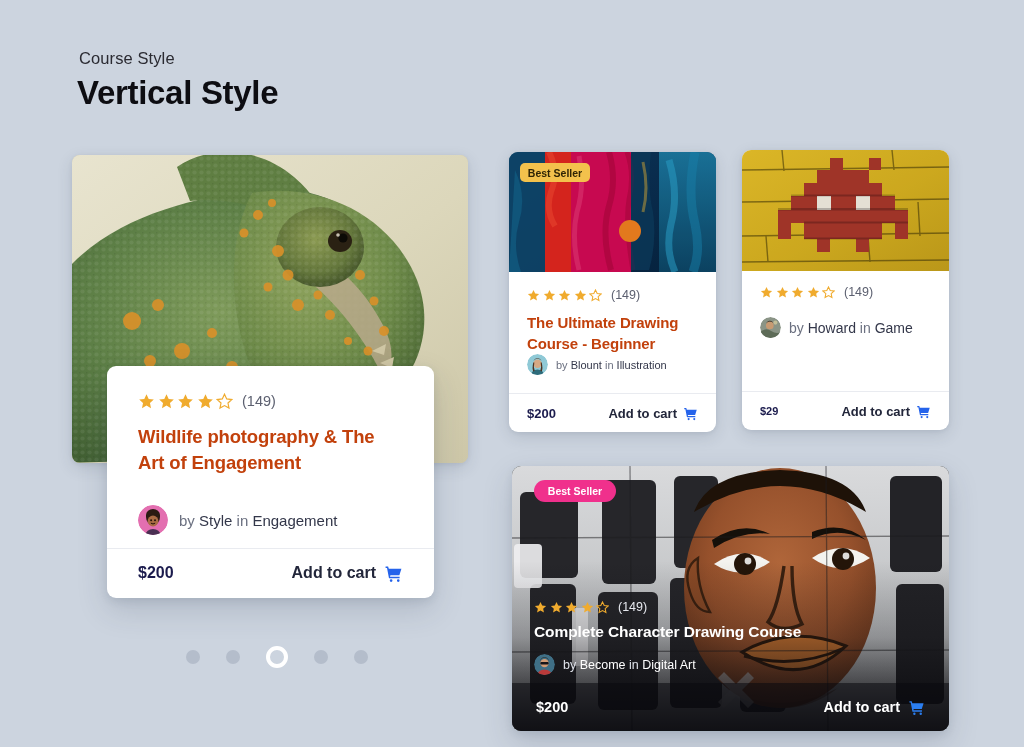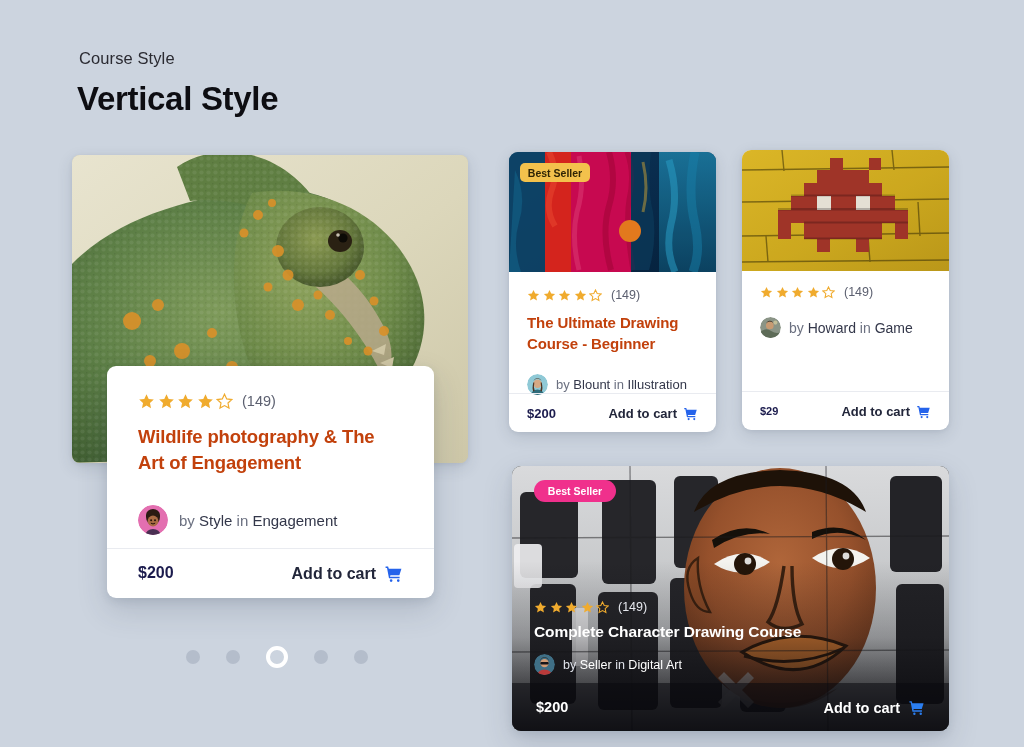--- a/index.html
+++ b/index.html
@@ -11,21 +11,21 @@
     -webkit-font-smoothing: antialiased;
   }
   .stage { position: relative; width: 1024px; height: 747px; }
 
   
   .hdr-eyebrow {
     position: absolute; left: 79px; top: 49px;
     font-size: 16.5px; color: #2b2b32; letter-spacing: .1px;
   }
   .hdr-title {
-    position: absolute; left: 77px; top: 80px;
+    position: absolute; left: 77px; top: 74px;
     font-size: 33px; font-weight: 700; color: #0d0d12; letter-spacing: -.3px;
   }
 
   
   .card { position: absolute; border-radius: 9px; }
   .shadow-lg { box-shadow: 0 12px 30px rgba(40,55,80,.17), 0 3px 9px rgba(40,55,80,.10); }
   .shadow-sm { box-shadow: 0 5px 16px rgba(40,55,80,.14), 0 1px 4px rgba(40,55,80,.08); }
 
   .stars { display: flex; align-items: center; gap: 2.5px; }
   .star { display: block; }
@@ -40,21 +40,21 @@
     background-size: cover; background-position: center;
     flex: 0 0 auto; overflow: hidden; position: relative;
   }
   .by-text { color: #6b7080; }
   .by-text b { color: #33374a; font-weight: 400; }
 
   .divider { height: 1px; background: #e9ebf0; width: 100%; }
 
   .foot { display: flex; align-items: center; justify-content: space-between; }
   .price { color: #1b1b4d; font-weight: 700; }
-  .cart-btn { display: flex; align-items: flex-end; gap: 8px; color: #22263a; font-weight: 700; }
+  .cart-btn { display: flex; align-items: flex-start; gap: 8px; color: #22263a; font-weight: 700; }
   .cart-ico { display: block; }
 
   .badge {
     position: absolute; border-radius: 5px;
     font-weight: 700; display: flex; align-items: center; justify-content: center;
     white-space: nowrap;
   }
   .badge-gold { background: #f3c14c; color: #302505; }
   .badge-pink { background: #f0308c; color: #fff; border-radius: 13px; }
 
@@ -85,21 +85,21 @@
     width: 22px; height: 22px; border-radius: 50%;
     background: transparent; border: 4px solid #ffffff;
   }
 
   
   #card2 { left: 509px; top: 152px; width: 207px; height: 280px; background: #fff; overflow: hidden; }
   #card2 .thumb { height: 120px; width: 100%; overflow: hidden; position: relative; }
   #card2 .body { padding: 16px 18px 0 18px; }
   #card2 .rating-row { font-size: 12.5px; }
   #card2 .ctitle { font-size: 15px; line-height: 21px; margin-top: 10px; letter-spacing: -.1px; }
-  #card2 .by-row { margin-top: 20px; font-size: 13px; }
+  #card2 .by-row { font-size: 11px; }
   #card2 .avatar { width: 21px; height: 21px; margin-right: 8px; }
   #card2 .divider { position: absolute; bottom: 38px; }
   #card2 .foot { position: absolute; bottom: 0; left: 0; right: 0; height: 38px; padding: 0 18px; }
   #card2 .price { font-size: 13px; }
   #card2 .cart-btn { font-size: 13px; gap: 6px; }
 
   
   #card3 { left: 742px; top: 150px; width: 207px; height: 280px; background: #fff; overflow: hidden; }
   #card3 .thumb { height: 121px; width: 100%; overflow: hidden; position: relative; }
   #card3 .body { padding: 14px 18px 0 18px; }
@@ -574,21 +574,21 @@
       <div class="by-row">
         <span class="avatar">
           <svg width="21" height="21" viewBox="0 0 30 30">
             <circle cx="15" cy="15" r="15" fill="#3f6f86"></circle>
             <path d="M5 30 a10 8 0 0 1 20 0z" fill="#b93a3a"></path>
             <circle cx="15" cy="13" r="6" fill="#d19b74"></circle>
             <path d="M8.5 11 a6.5 6.5 0 0 1 13 0 q-1.4 -5.5 -6.5 -5.5 t-6.5 5.5z" fill="#2b1d12"></path>
             <rect x="9" y="11.6" width="12" height="3.4" rx="1.6" fill="#15151a"></rect>
           </svg>
         </span>
-        <span class="by-text"><span>by</span> <b>Seller</b> <span>in</span> <b>Digital Art</b></span>
+        <span class="by-text"><span>by</span> <b>Become</b> <span>in</span> <b>Digital Art</b></span>
       </div>
     </div>
 
     <div class="foot">
       <span class="price">$200</span>
       <span class="cart-btn">
         <span>Add to cart</span>
         <svg class="cart-ico" width="17" height="17" viewBox="0 0 24 24" fill="#2b7ef0">
             <path d="M2 3h3.2l.9 3H22l-2.6 8.2H8.1L7.6 16h12.1v2H6.3L3.8 5H2zM9 19.2a1.7 1.7 0 1 1 0 3.4 1.7 1.7 0 0 1 0-3.4zm9 0a1.7 1.7 0 1 1 0 3.4 1.7 1.7 0 0 1 0-3.4z"></path>
           </svg>

